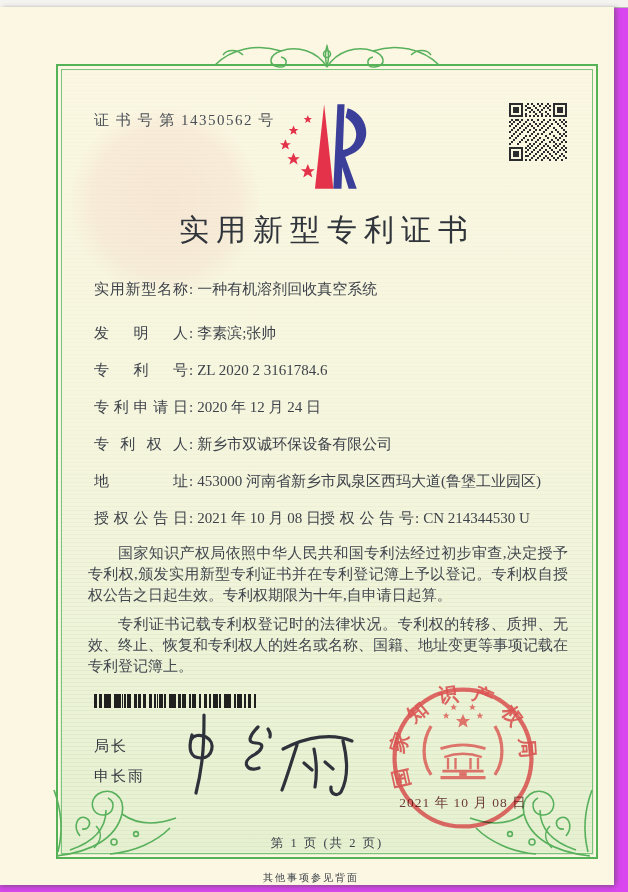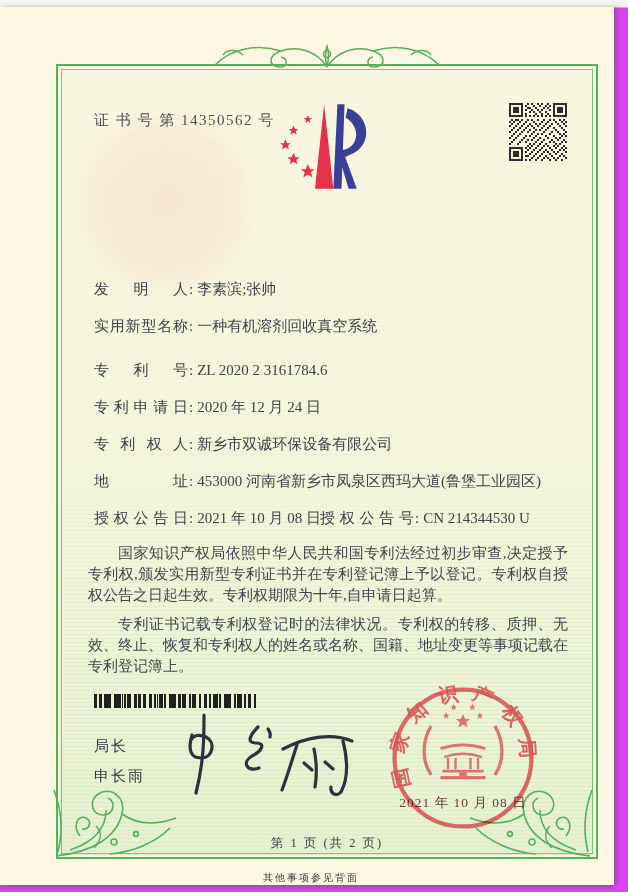--- a/index.html
+++ b/index.html
@@ -168,27 +168,28 @@
 M8,22h1v1h-1z M10,22h1v1h-1z M13,22h1v1h-1z M16,22h1v1h-1z M20,22h1v1h-1z M23,22h1v1h-1z M26,22h1v1h-1z M28,22h1v1h-1z
 M9,23h1v1h-1z M12,23h1v1h-1z M15,23h1v1h-1z M18,23h1v1h-1z M21,23h1v1h-1z M25,23h1v1h-1z M27,23h1v1h-1z
 M8,24h1v1h-1z M11,24h1v1h-1z M14,24h1v1h-1z M17,24h1v1h-1z M19,24h1v1h-1z M22,24h1v1h-1z M24,24h1v1h-1z M28,24h1v1h-1z
 M10,25h1v1h-1z M13,25h1v1h-1z M16,25h1v1h-1z M20,25h1v1h-1z M23,25h1v1h-1z M26,25h1v1h-1z
 M8,26h1v1h-1z M9,26h1v1h-1z M12,26h1v1h-1z M15,26h1v1h-1z M18,26h1v1h-1z M21,26h1v1h-1z M25,26h1v1h-1z M27,26h1v1h-1z
 M11,27h1v1h-1z M14,27h1v1h-1z M17,27h1v1h-1z M19,27h1v1h-1z M22,27h1v1h-1z M24,27h1v1h-1z M28,27h1v1h-1z
 M8,28h1v1h-1z M10,28h1v1h-1z M13,28h1v1h-1z M16,28h1v1h-1z M20,28h1v1h-1z M23,28h1v1h-1z M26,28h1v1h-1z"></path>
       </g>
     </svg>
 
+    <div class="title">实用新型专利证书</div>
 
     <div class="fields">
-      <div class="frow">
-        <span class="flabel">发明人</span><span class="colon">:</span><span class="fvalue">李素滨;张帅</span>
-      </div>
       <div class="frow first">
         <span class="flabel">实用新型名称</span><span class="colon">:</span><span class="fvalue">一种有机溶剂回收真空系统</span>
+      </div>
+      <div class="frow">
+        <span class="flabel">发明人</span><span class="colon">:</span><span class="fvalue">李素滨;张帅</span>
       </div>
       <div class="frow">
         <span class="flabel">专利号</span><span class="colon">:</span><span class="fvalue">ZL 2020 2 3161784.6</span>
       </div>
       <div class="frow">
         <span class="flabel">专利申请日</span><span class="colon">:</span><span class="fvalue">2020 年 12 月 24 日</span>
       </div>
       <div class="frow">
         <span class="flabel">专利权人</span><span class="colon">:</span><span class="fvalue">新乡市双诚环保设备有限公司</span>
       </div>

